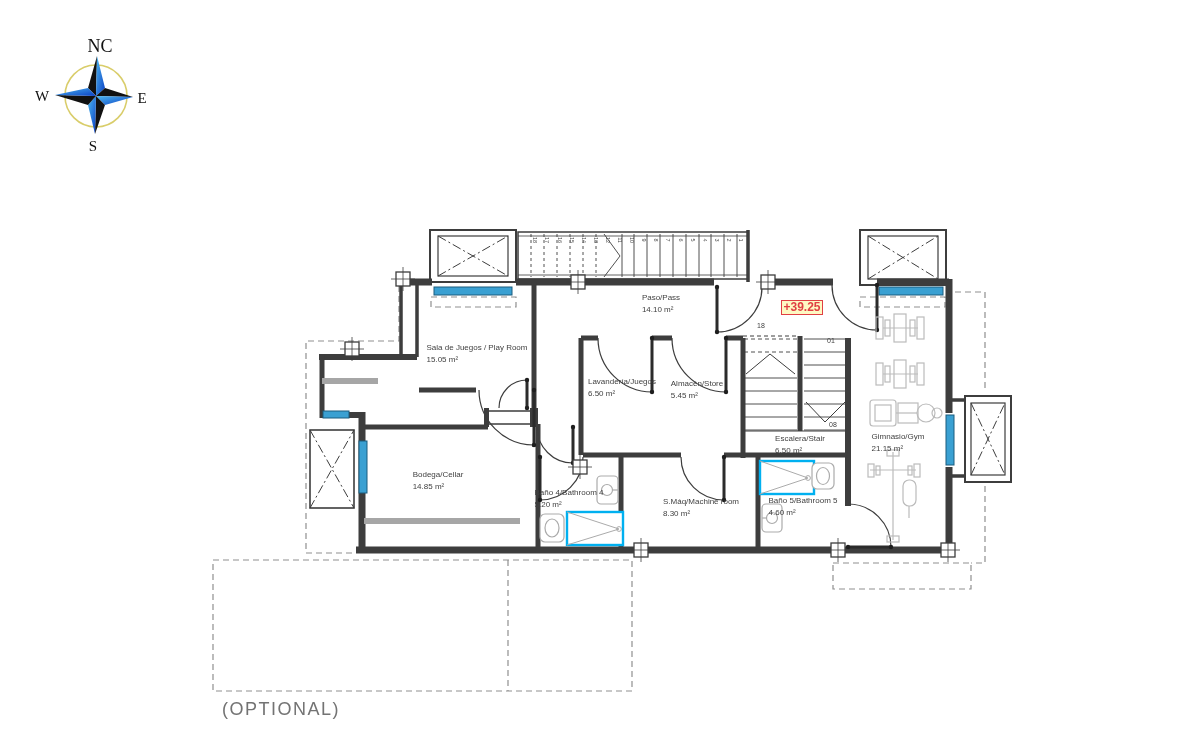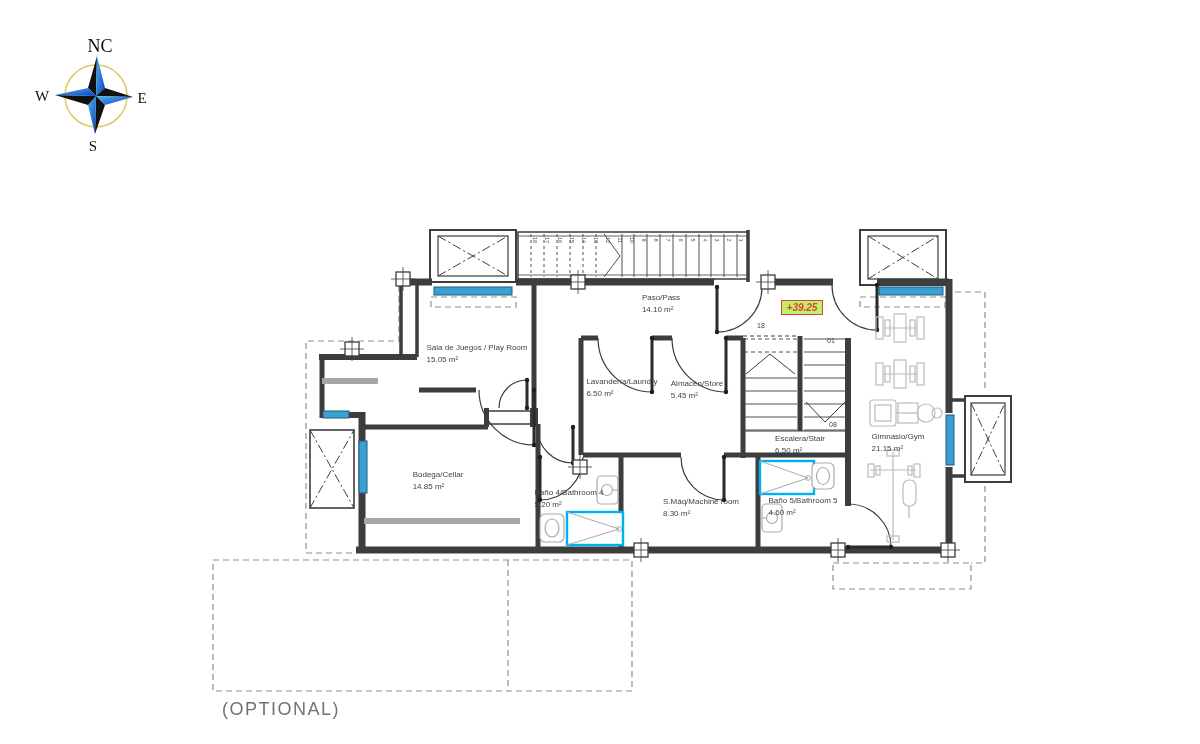--- a/index.html
+++ b/index.html
@@ -2,22 +2,22 @@
 <html><head>
 <meta charset="utf-8">
 <style>
   html,body{margin:0;padding:0;background:#ffffff;}
   #canvas{position:relative;width:1200px;height:744px;background:#ffffff;overflow:hidden;
           font-family:"Liberation Sans","DejaVu Sans",sans-serif;padding-left:28px;}
   svg{position:absolute;left:0;top:0;}
   .room-label{position:absolute;transform:translateX(-50%);
               font-size:8px;line-height:1.45;color:#3f3f3f;white-space:nowrap;}
   .level-marker{position:absolute;width:40px;height:13px;border:1.2px solid #e04043;
-                color:#e04043;background:#bef264;font-size:10px;font-weight:bold;
-                text-align:center;line-height:13px;font-style:italic;}
+                color:#e04043;background:#fef9c3;font-size:12px;font-weight:bold;
+                text-align:center;line-height:13px;}
   .stair-num{position:absolute;font-size:7px;color:#3f3f3f;}
   .tread-num{position:absolute;top:237px;width:9px;font-size:5.5px;color:#4a4a4a;
              text-align:center;transform:rotate(90deg);}
   .title-block{position:absolute;left:222px;top:697px;}
   .title-main{font-size:19px;letter-spacing:1.5px;color:#242424;font-weight:500;}
   .title-sub{font-size:18px;letter-spacing:1.5px;color:#737373;font-weight:500;margin-top:2px;}
   .compass-label{font-family:"Liberation Serif","DejaVu Serif",serif;fill:#111;}
 </style>
 </head>
 <body>
@@ -271,21 +271,21 @@
 
   <div class="room-label" style="left:477px;top:342px">
     <div>Sala de Juegos / Play Room</div>
     <div>15.05 m²</div>
   </div>
   <div class="room-label" style="left:661px;top:292px">
     <div>Paso/Pass</div>
     <div>14.10 m²</div>
   </div>
   <div class="room-label" style="left:622px;top:376px">
-    <div>Lavandería/Laundry</div>
+    <div>Lavandería/Juegos</div>
     <div>6.50 m²</div>
   </div>
   <div class="room-label" style="left:697px;top:378px">
     <div>Almacén/Store</div>
     <div>5.45 m²</div>
   </div>
   <div class="room-label" style="left:800px;top:433px">
     <div>Escalera/Stair</div>
     <div>6.50 m²</div>
   </div>

